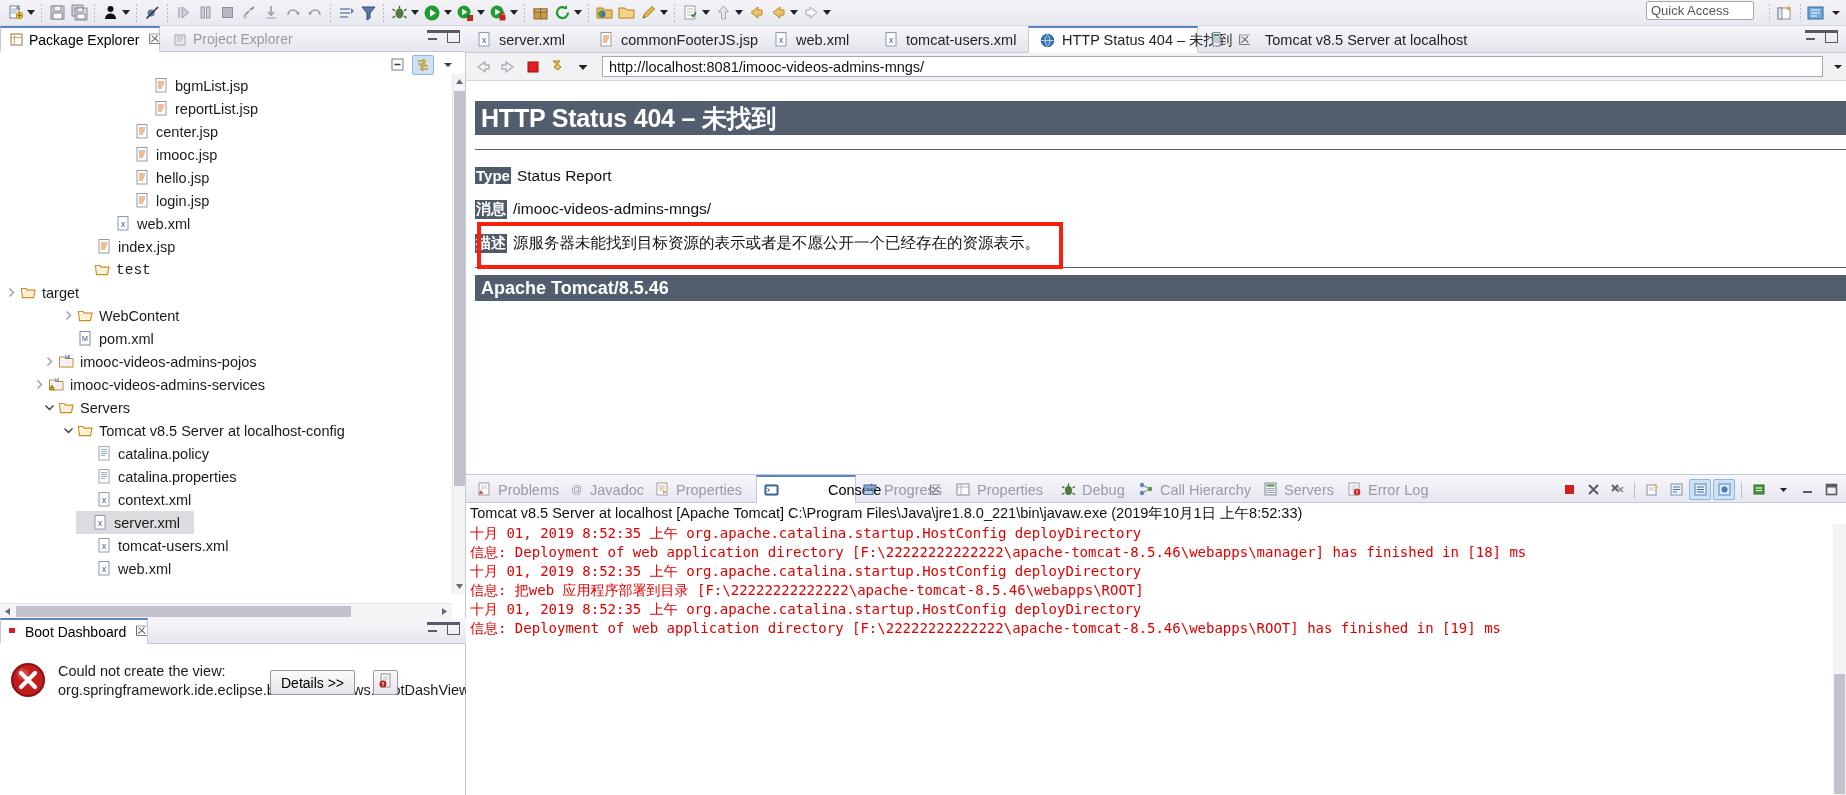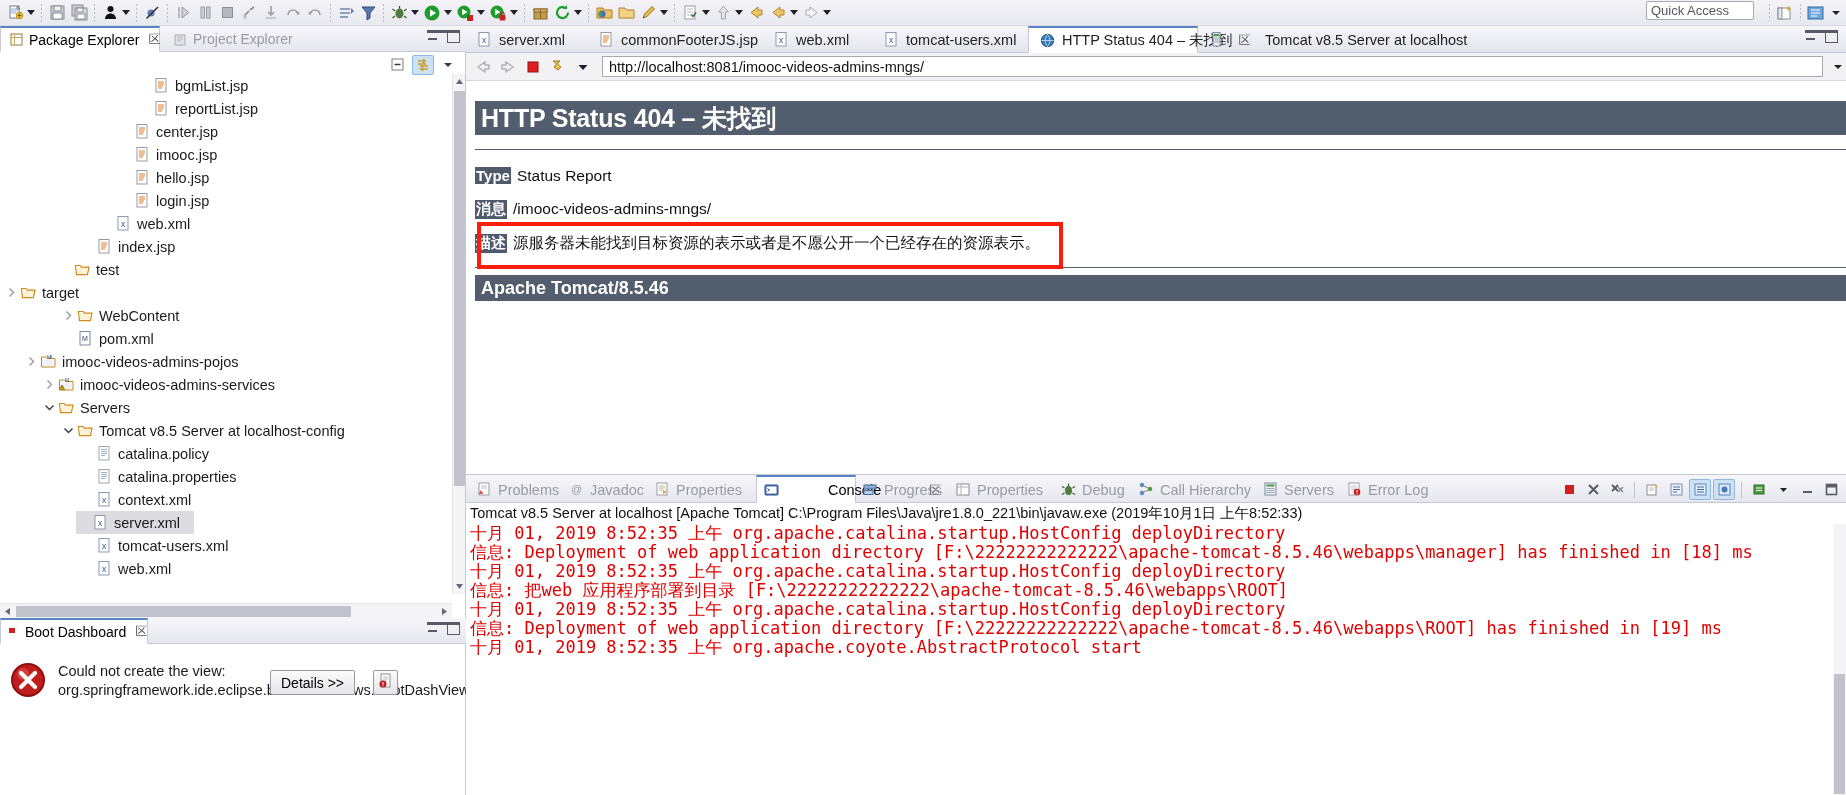--- a/index.html
+++ b/index.html
@@ -145,21 +145,21 @@
   .ctab .closeg { font-size:12px; color:#55555f; }
   .con-tools { position:absolute; right:4px; top:4px; display:flex; align-items:center; gap:2px; }
   .ct-btn { width:22px;height:21px;display:flex;align-items:center;justify-content:center;border-radius:2px;}
   .ct-btn.sel { background:#cde2f7; border:1px solid #8fb8de; }
   .ct-sep { width:1px;height:16px;margin:0 4px;background:#c0c0cc; }
 
   .con-head { position:absolute; left:0; top:477px; width:1380px; height:21px; background:#fff;
               font-size:14.5px; color:#111; padding-left:4px; display:flex; align-items:center; white-space:nowrap;}
   .con-body { position:absolute; left:0; top:498px; width:1380px; height:297px; background:#fff;
               overflow:hidden; }
-  .con-line { font-family:"DejaVu Sans Mono", monospace; font-size:17px; color:#e00000;
+  .con-line { font-family:"DejaVu Sans Mono", monospace; font-size:14px; color:#e00000;
               line-height:19px; white-space:pre; padding-left:4px; }
   .con-vscroll { position:absolute; right:0; top:498px; width:13px; height:297px; background:#f4f4f6; }
   .con-vscroll .thumb { position:absolute; left:1px; width:11px; background:#c2c2cc; }
 
   .gl-ed-btns { position:absolute; right:8px; top:4px; display:flex; gap:7px; align-items:center; }
 </style>
 </head>
 <body>
 
 <div id="app">
@@ -564,21 +564,21 @@
           <div class="trow" style="padding-left: 80px;">
             <span class="twist none"></span>
             <span class="tico">
               <svg width="17" height="17" viewBox="0 0 17 17">
                 <rect x="3" y="1.5" width="10" height="13.5" fill="#fff" stroke="#9a9aa4"></rect>
                 <path d="M5 5h6M5 7h6M5 9h5M5 11h4" stroke="#e07a2a" stroke-width="1"></path>
               </svg>
             </span>
             <span class="tlabel">index.jsp</span>
           </div>
-          <div class="trow" style="padding-left: 58px;">
+          <div class="trow" style="padding-left: 78px; font-family: Liberation Mono, monospace;">
             <span class="twist none"></span>
             <span class="tico">
               <svg width="17" height="17" viewBox="0 0 17 17">
                 <path d="M1.5 4.5h4.5l1.2 1.6H15l-1.6 7.5H2.5z" fill="#fff" stroke="#d08a18" stroke-width="1.2"></path>
                 <path d="M2.5 7h11l-1.1 5.5H3.2z" fill="#fdf0d4"></path>
               </svg>
             </span>
             <span class="tlabel">test</span>
           </div>
           <div class="trow" style="">
@@ -612,37 +612,37 @@
           <div class="trow" style="padding-left: 61px;">
             <span class="twist none"></span>
             <span class="tico">
               <svg width="17" height="17" viewBox="0 0 17 17">
                 <rect x="3" y="1.5" width="10" height="13.5" fill="#fff" stroke="#7a8aa0"></rect>
                 <text x="8" y="11" font-size="7" text-anchor="middle" fill="#3a4a70" font-family="Liberation Sans">M</text>
               </svg>
             </span>
             <span class="tlabel">pom.xml</span>
           </div>
-          <div class="trow" style="padding-left: 24px;">
+          <div class="trow" style="padding-left: 42px;">
             <span class="twist">
               <svg width="11" height="11" viewBox="0 0 11 11">
                 <path d="M3.5 1.5L7.5 5.5L3.5 9.5" stroke="#9a9aa6" stroke-width="1.4" fill="none"></path>
               </svg>
             </span>
             <span class="tico">
               <svg width="17" height="17" viewBox="0 0 17 17">
                 <path d="M1.5 4h5l1 1.5H15v8.5H1.5z" fill="#fff" stroke="#c08a20"></path>
                 <path d="M2.5 6.5h11v6.5h-11z" fill="#eef2f8"></path>
                 <text x="7" y="6" font-size="5" fill="#2a4a80" font-family="Liberation Sans">M</text>
                 <path d="M10 2l2 1.5-2 1.5" stroke="#3a70c0" fill="none"></path>
               </svg>
             </span>
             <span class="tlabel">imooc-videos-admins-pojos</span>
           </div>
-          <div class="trow" style="padding-left: 42px;">
+          <div class="trow" style="padding-left: 32px;">
             <span class="twist">
               <svg width="11" height="11" viewBox="0 0 11 11">
                 <path d="M3.5 1.5L7.5 5.5L3.5 9.5" stroke="#9a9aa6" stroke-width="1.4" fill="none"></path>
               </svg>
             </span>
             <span class="tico">
               <svg width="17" height="17" viewBox="0 0 17 17">
                 <path d="M1.5 4h5l1 1.5H15v8.5H1.5z" fill="#fff" stroke="#c08a20"></path>
                 <path d="M2.5 6.5h11v6.5h-11z" fill="#eef2f8"></path>
                 <text x="7" y="6" font-size="5" fill="#2a4a80" font-family="Liberation Sans">M</text>
@@ -1109,21 +1109,20 @@
 
     <div class="con-head">Tomcat v8.5 Server at localhost [Apache Tomcat] C:\Program Files\Java\jre1.8.0_221\bin\javaw.exe (2019年10月1日 上午8:52:33)</div>
 
     <div class="con-body" id="console-output">
         <div class="con-line" style="color: rgb(224, 0, 0);">十月 01, 2019 8:52:35 上午 org.apache.catalina.startup.HostConfig deployDirectory</div>
         <div class="con-line" style="color: rgb(224, 0, 0);">信息: Deployment of web application directory [F:\22222222222222\apache-tomcat-8.5.46\webapps\manager] has finished in [18] ms</div>
         <div class="con-line" style="color: rgb(224, 0, 0);">十月 01, 2019 8:52:35 上午 org.apache.catalina.startup.HostConfig deployDirectory</div>
         <div class="con-line" style="color: rgb(224, 0, 0);">信息: 把web 应用程序部署到目录 [F:\22222222222222\apache-tomcat-8.5.46\webapps\ROOT]</div>
         <div class="con-line" style="color: rgb(224, 0, 0);">十月 01, 2019 8:52:35 上午 org.apache.catalina.startup.HostConfig deployDirectory</div>
         <div class="con-line" style="color: rgb(224, 0, 0);">信息: Deployment of web application directory [F:\22222222222222\apache-tomcat-8.5.46\webapps\ROOT] has finished in [19] ms</div>
-        <div class="con-line" style="color: rgb(224, 0, 0);">十月 01, 2019 8:52:35 上午 org.apache.coyote.AbstractProtocol start</div>
       </div>
 
     <div class="con-vscroll">
       <div class="thumb" style="top:150px; height:120px;"></div>
     </div>
   </div>
 
 </div>
 
 </body></html>

